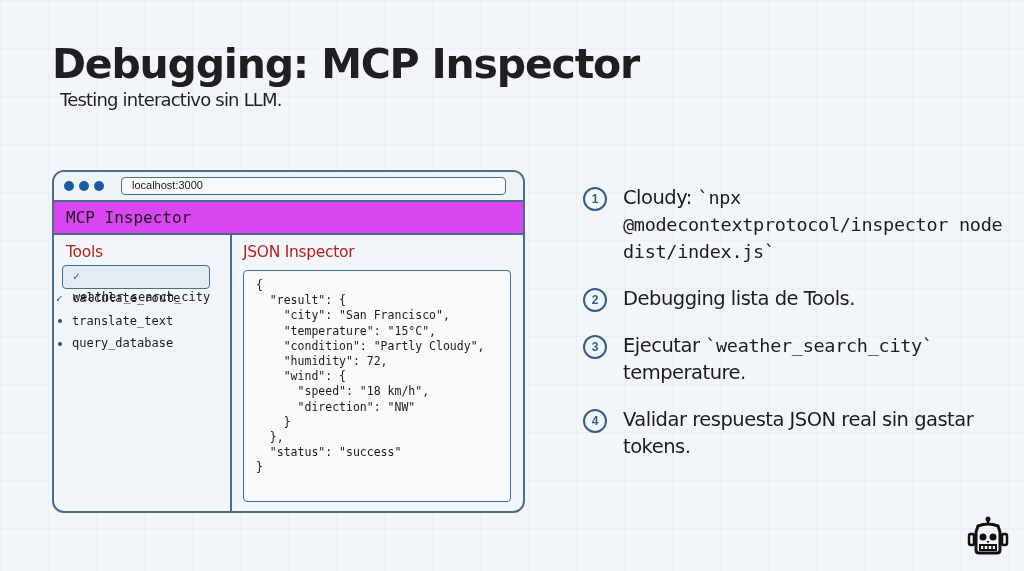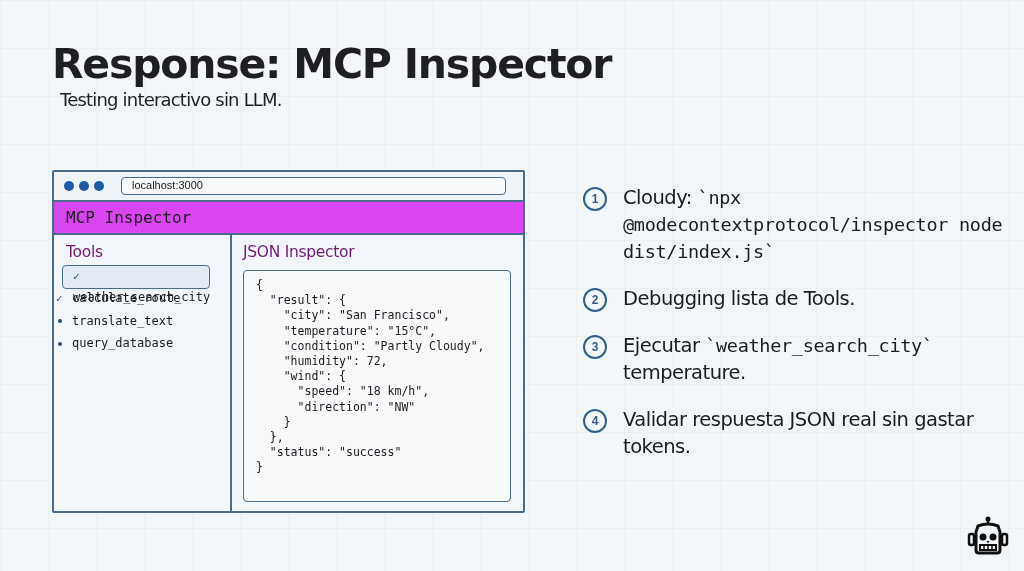--- a/index.html
+++ b/index.html
@@ -20,42 +20,42 @@
       font-weight: bold; font-size: 41px; letter-spacing: -1.2px;
       color: #1f1f21;
     }
     .subtitle {
       position: absolute; left: 60px; top: 89px;
       font-family: "DejaVu Sans", sans-serif;
       font-size: 18px; letter-spacing: -0.8px; color: #1f1f21;
     }
     .window {
       position: absolute; left: 52px; top: 170px; width: 473px; height: 343px;
-      border: 2px solid #4a6d8c; border-radius: 2px; background: #f2f6fa;
+      border: 2px solid #4a6d8c; border-radius: 12px; background: #f2f6fa;
       overflow: hidden;
     }
     .chrome {
       height: 30px; border-bottom: 2px solid #4a6d8c;
       display: flex; align-items: center; padding-left: 10px; background: #eef3f8;
     }
     .dot { width: 10px; height: 10px; border-radius: 50%; background: #1d5aa6; margin-right: 5px; }
     .url {
       margin-left: 12px; width: 385px; height: 18px; border: 1.5px solid #4a6d8c;
       border-radius: 4px; background: #f7f9fb; font-size: 11px; line-height: 15px;
       padding-left: 10px; color: #222;
     }
     .apptitle {
       height: 33px; border-bottom: 2px solid #4a6d8c; background: #d946ef;
       font-family: "DejaVu Sans Mono", monospace; font-size: 16px;
       line-height: 31px; padding-left: 12px; color: #1c1c1e;
     }
     .panes { display: flex; height: 276px; }
     .tools { width: 178px; border-right: 2px solid #4a6d8c; padding-top: 6px; }
     .pane-h {
-      font-family: "DejaVu Sans", sans-serif; font-size: 15.5px; color: #701a75;
+      font-family: "DejaVu Sans", sans-serif; font-size: 15.5px; color: #b91c1c;
       padding-left: 12px; height: 24px; line-height: 22px; letter-spacing: -0.3px;
     }
     .tool {
       font-family: "DejaVu Sans Mono", monospace; font-size: 12px;
       height: 22.5px; line-height: 18px; padding-left: 2px; position: relative; color: #1c1c1e;
     }
     .tool.active {
       margin-left: 8px; margin-right: 20px; padding-left: 10px;
       border: 1.5px solid #4a6d8c; border-radius: 4px; background: #e3ebf4;
       height: 24px; line-height: 21px;
@@ -86,21 +86,21 @@
     .step-text {
       font-family: "DejaVu Sans", sans-serif; font-size: 19.5px; line-height: 27px;
       letter-spacing: -0.5px; color: #1c1c1e;
     }
     .mono { font-family: "DejaVu Sans Mono", monospace; font-size: 18.5px; letter-spacing: -0.3px; }
     .robot { position: absolute; left: 966px; top: 516px; width: 44px; height: 40px; }
   </style>
 </head>
 <body>
 
-<div class="title">Response: MCP Inspector</div>
+<div class="title">Debugging: MCP Inspector</div>
 <div class="subtitle">Testing interactivo sin LLM.</div>
 
 <div class="window">
   <div class="chrome">
     <span class="dot"></span>
     <span class="dot"></span>
     <span class="dot"></span>
     <div class="url">localhost:3000</div>
   </div>
   <div class="apptitle">MCP Inspector</div>

